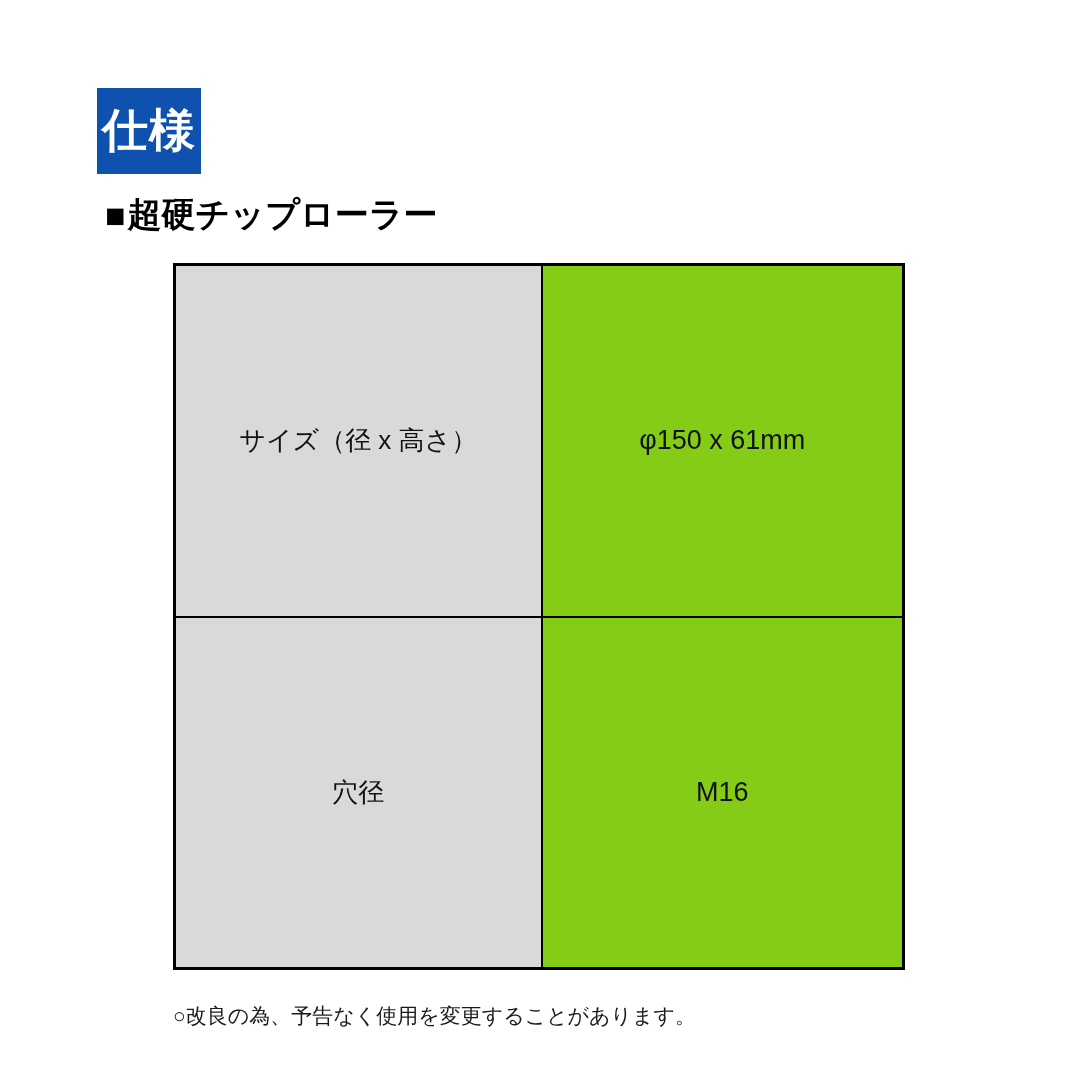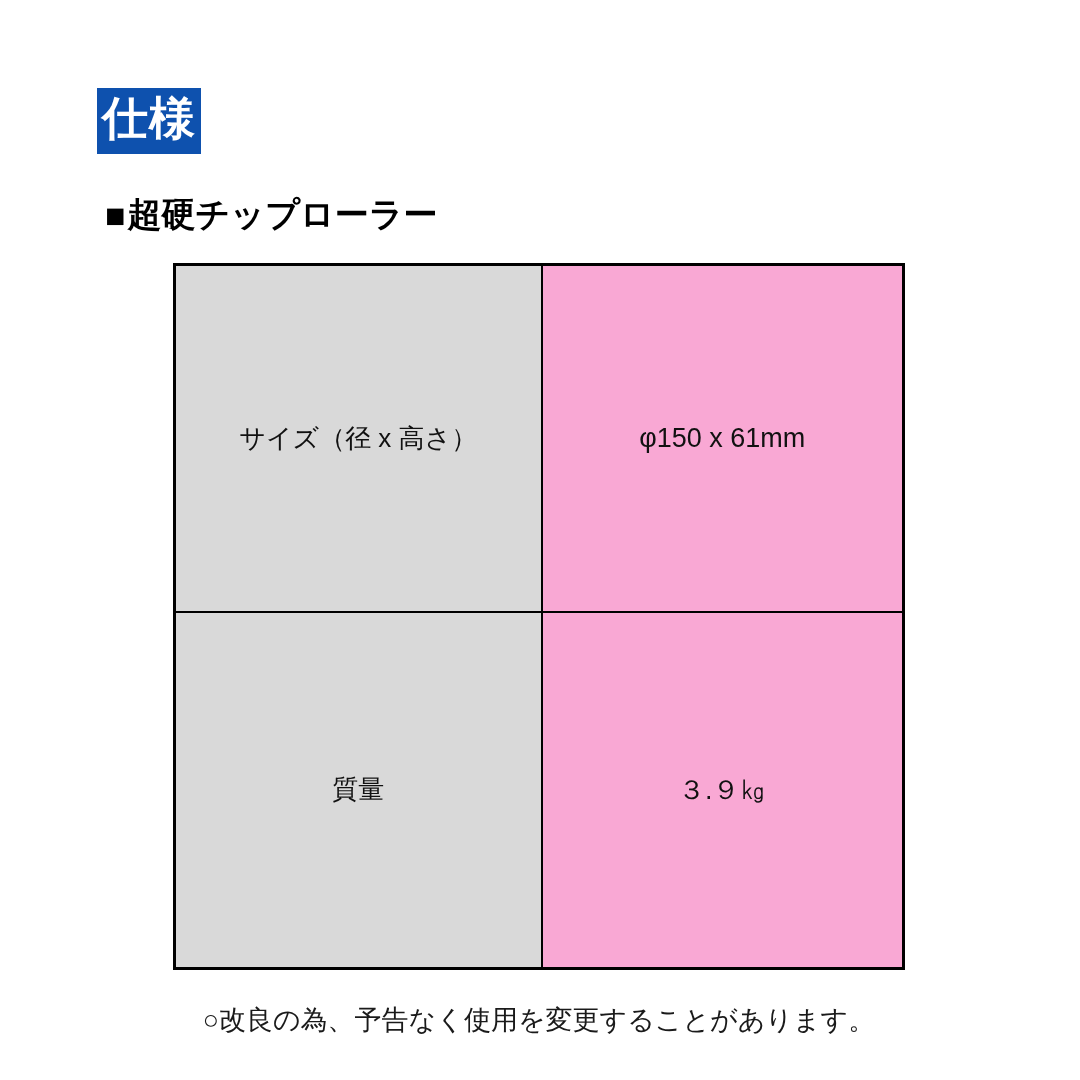--- a/index.html
+++ b/index.html
@@ -9,26 +9,27 @@
     font-family: "Liberation Sans", "DejaVu Sans", sans-serif;
     color: #111111;
     position: relative;
     overflow: hidden;
   }
   .badge {
     position: absolute;
     left: 97px;
     top: 88px;
     width: 104px;
-    height: 66px;
+    height: 86px;
     background: #0e51ae;
     color: #ffffff;
     font-size: 46px;
     font-weight: bold;
     display: flex;
+    align-items: center;
     justify-content: center;
     letter-spacing: 1px;
   }
   .section-title {
     position: absolute;
     left: 105px;
     top: 192px;
     font-size: 34px;
     font-weight: bold;
     color: #000000;
@@ -54,33 +55,31 @@
     font-size: 26px;
     font-weight: normal;
     color: #111111;
     margin-top: 36px;
   }
   table.spec th {
     background: #d9d9d9;
     width: 367px;
   }
   table.spec td {
-    background: #f9a8d4;
+    background: #84cc16;
     font-size: 27px;
   }
   .footnote {
     position: absolute;
     left: 173px;
     top: 1002px;
     width: 732px;
-    text-align: center;
-    font-size: 27px;
+    font-size: 21px;
     color: #1a1a1a;
     white-space: nowrap;
-    font-family: Liberation Mono, monospace;
   }
 </style>
 </head>
 <body>
 
 <div class="badge">
   <span>仕様</span>
 </div>
 
 <div class="section-title">
@@ -88,19 +87,19 @@
   <span>超硬チップローラー</span>
 </div>
 
 <table class="spec">
   <tbody>
     <tr>
       <th>サイズ（径 x 高さ）</th>
       <td>φ150 x 61mm</td>
     </tr>
     <tr>
-      <th>質量</th>
-      <td>３.９㎏</td>
+      <th>穴径</th>
+      <td>M16</td>
     </tr>
   </tbody>
 </table>
 
 <div class="footnote">○改良の為、予告なく使用を変更することがあります。</div>
 
 </body></html>

